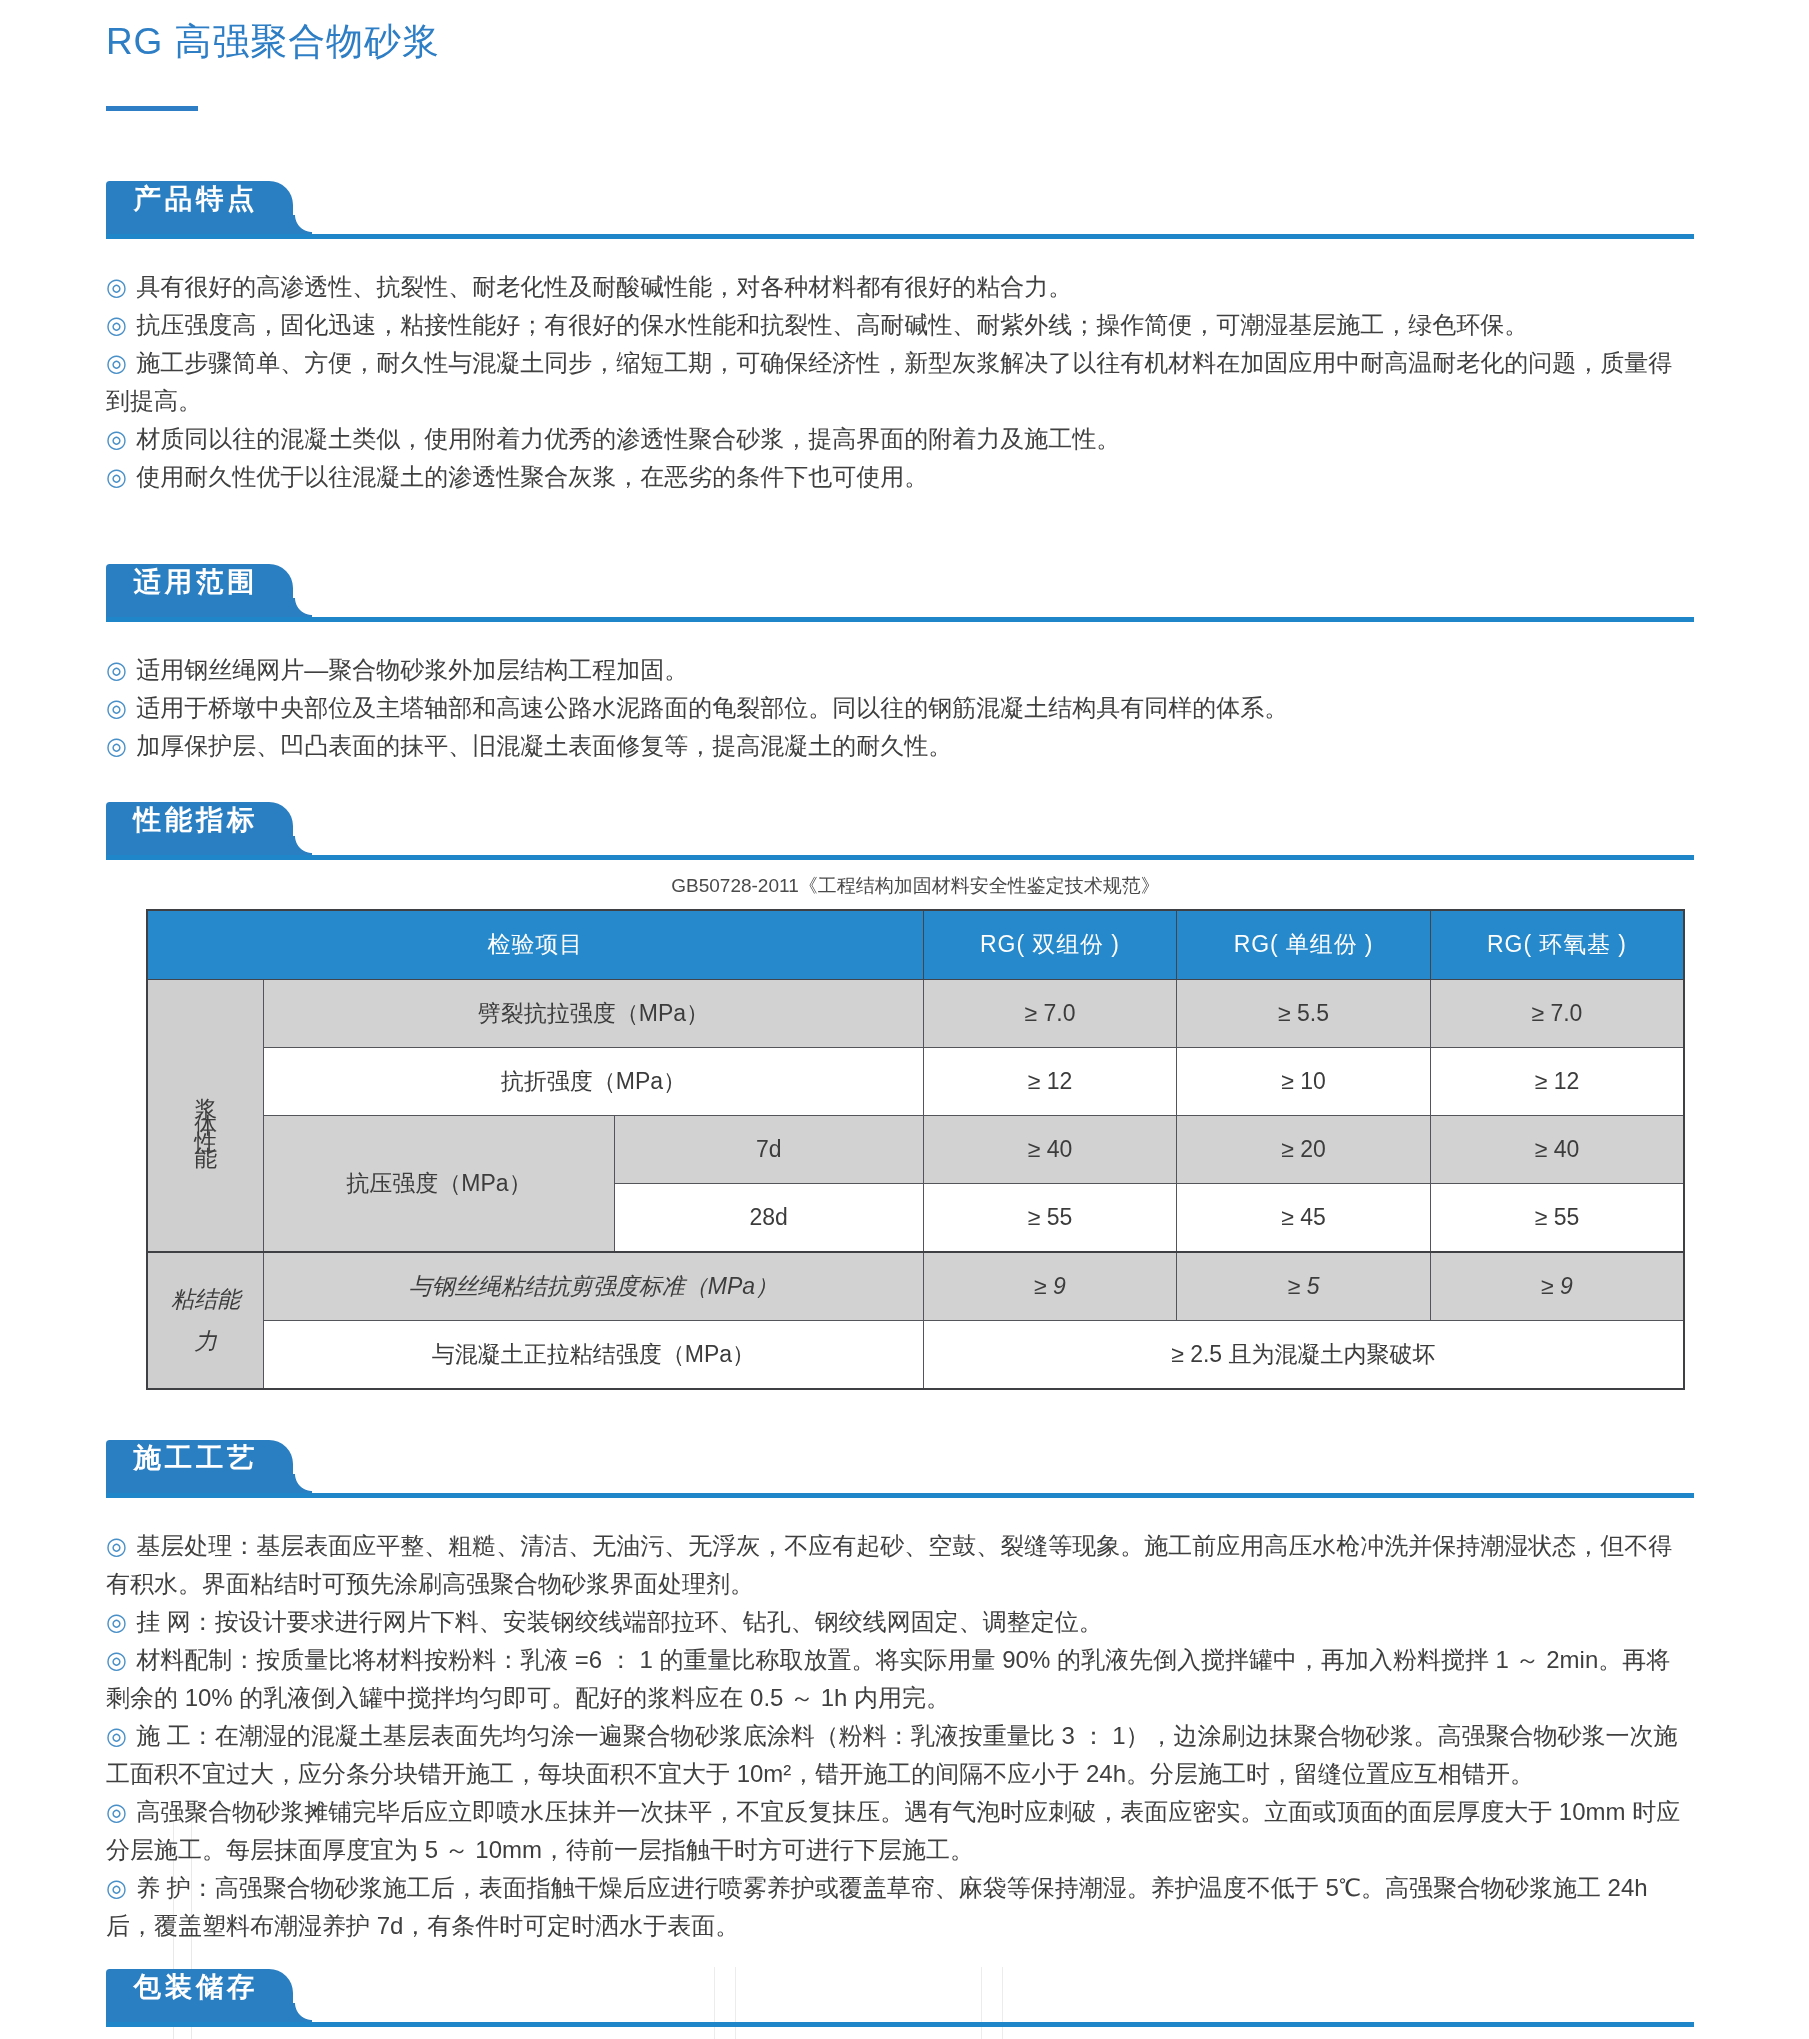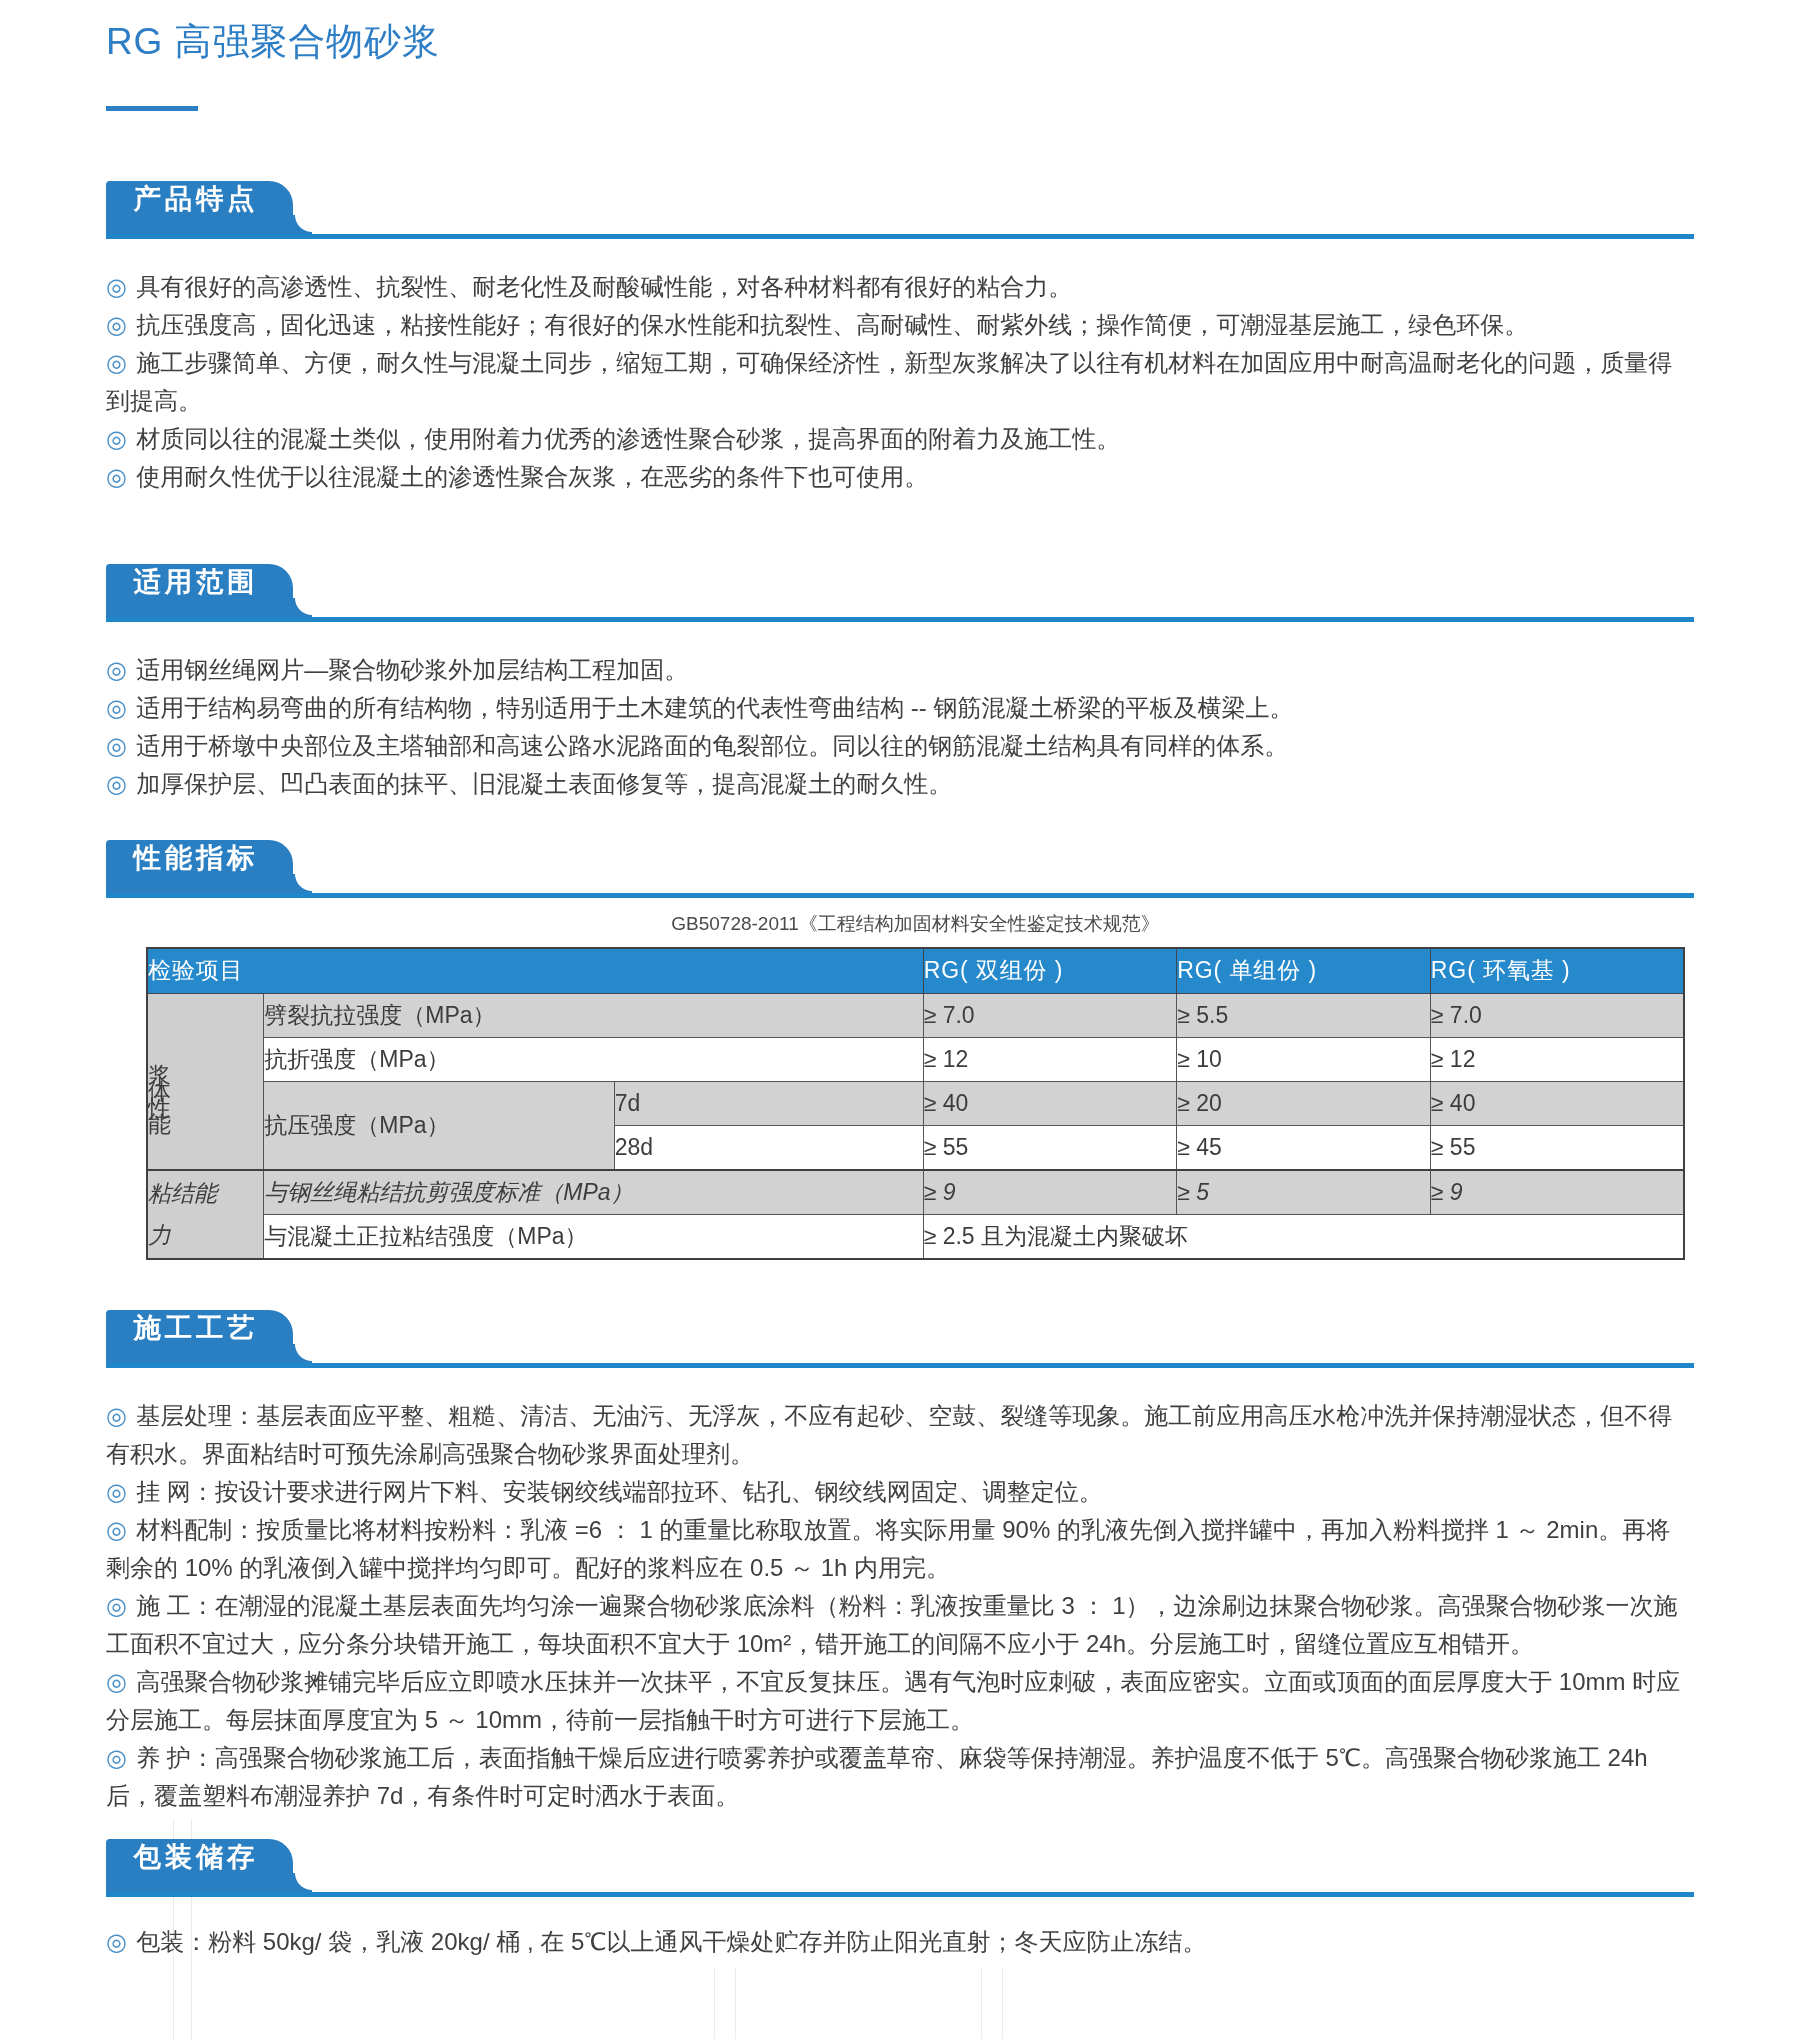--- a/index.html
+++ b/index.html
@@ -48,22 +48,22 @@
   .tbl-caption {
     margin:11px 0 0 40px; width:1539px;
     text-align:center; font-size:19px; line-height:29px; color:#4a4a4a;
   }
   table.perf {
     border-collapse:collapse; table-layout:fixed;
     width:1539px; margin:9.2px 0 0 40px;
     border:2.8px solid #3f4043;
   }
   table.perf th, table.perf td {
-    border:1.8px solid #54555a; text-align:left; vertical-align:middle;
-    font-size:23px; color:#3c3c3c; padding:0; height:43px; overflow:hidden;
+    border:1.8px solid #54555a; text-align:center; vertical-align:middle;
+    font-size:23px; color:#3c3c3c; padding:12px; height:43px; overflow:hidden;
   }
   table.perf thead th {
     background:#2589cb; color:#ffffff; font-weight:500; height:44px;
     border-color:#42464c; letter-spacing:0.9px;
   }
   tr.row-gray td { background:#d2d2d2; }
   tr.row-white td { background:#ffffff; }
   td.vlabel { background:#cfcfcf !important; }
   tr.sep td { border-top:2.8px solid #3f4043;font-style:italic; }
   .vtext1 { writing-mode:vertical-rl; text-orientation:upright; letter-spacing:16.5px; line-height:1; }
@@ -104,21 +104,20 @@
   </section>
 
   <section>
     <div class="sec-head mt-b">
       <div class="badge">
         <span class="badge-label">适用范围</span>
       </div>
     </div>
     <div class="bullets">
       <p class="bullet"><span class="bt">◎</span><span>适用钢丝绳网片—聚合物砂浆外加层结构工程加固。</span></p>
-      <p class="bullet"><span class="bt">◎</span><span>适用于结构易弯曲的所有结构物，特别适用于土木建筑的代表性弯曲结构 -- 钢筋混凝土桥梁的平板及横梁上。</span></p>
       <p class="bullet"><span class="bt">◎</span><span>适用于桥墩中央部位及主塔轴部和高速公路水泥路面的龟裂部位。同以往的钢筋混凝土结构具有同样的体系。</span></p>
       <p class="bullet"><span class="bt">◎</span><span>加厚保护层、凹凸表面的抹平、旧混凝土表面修复等，提高混凝土的耐久性。</span></p>
     </div>
   </section>
 
   <section>
     <div class="sec-head mt-c">
       <div class="badge">
         <span class="badge-label">性能指标</span>
       </div>

